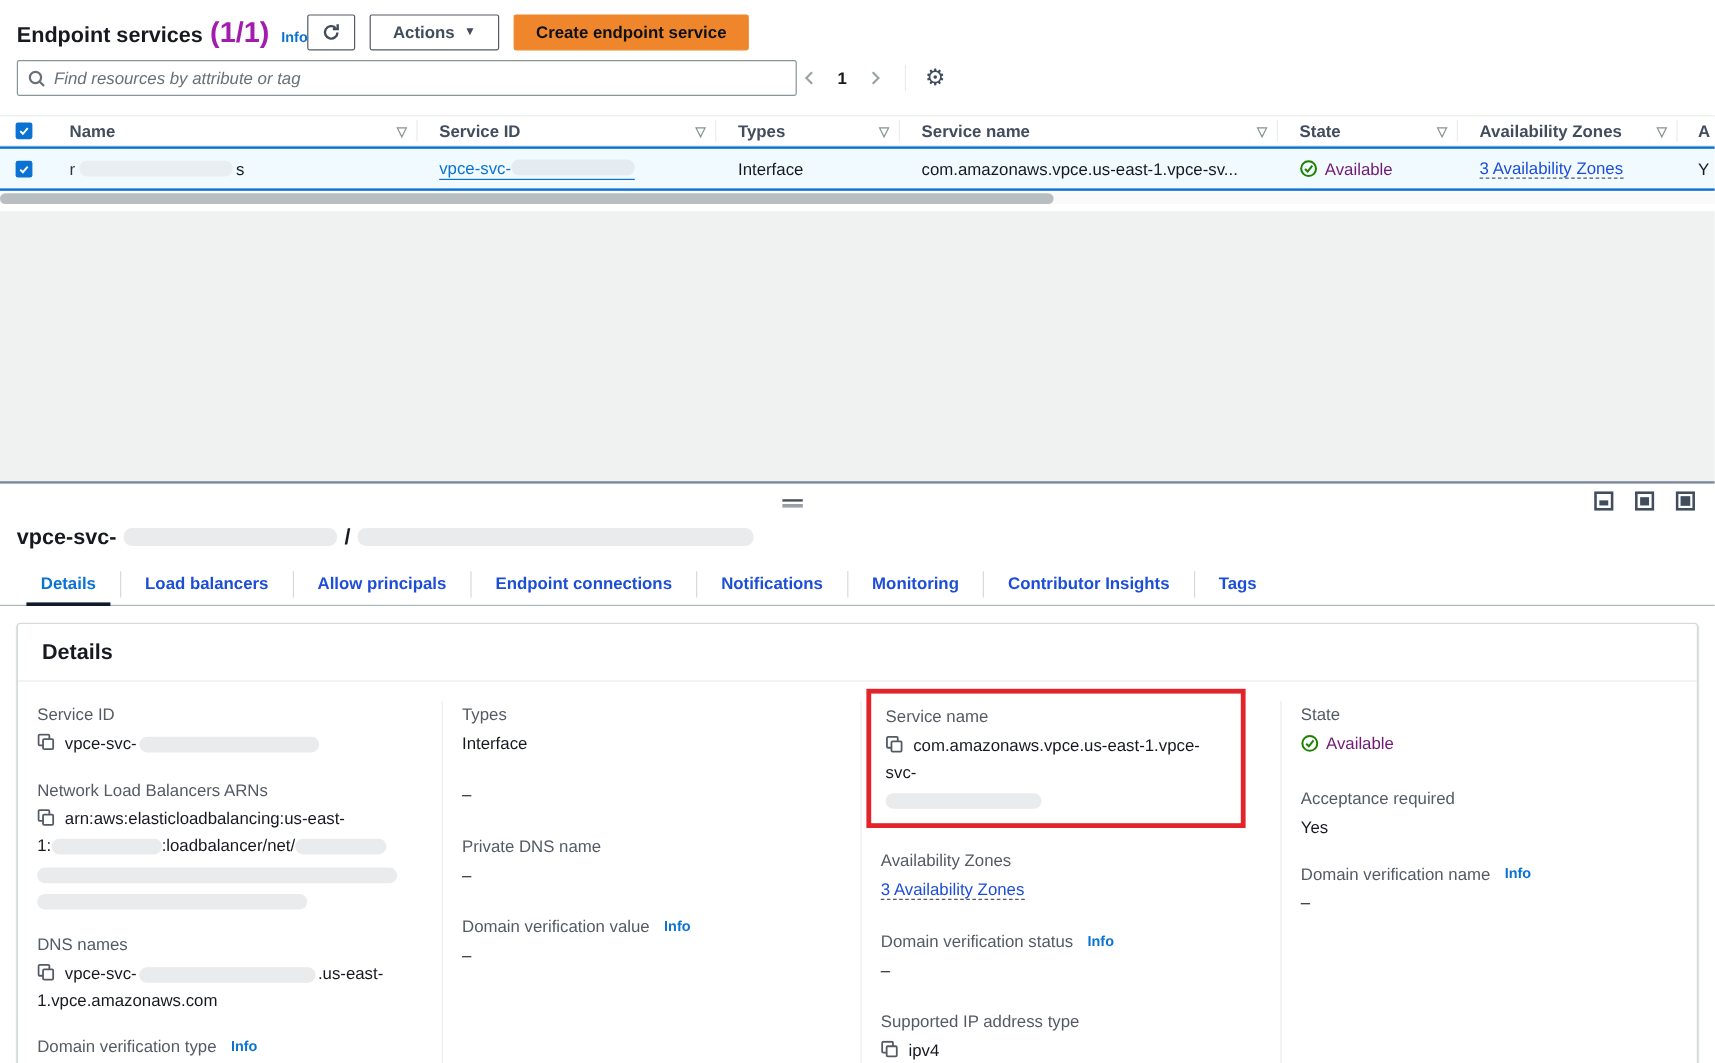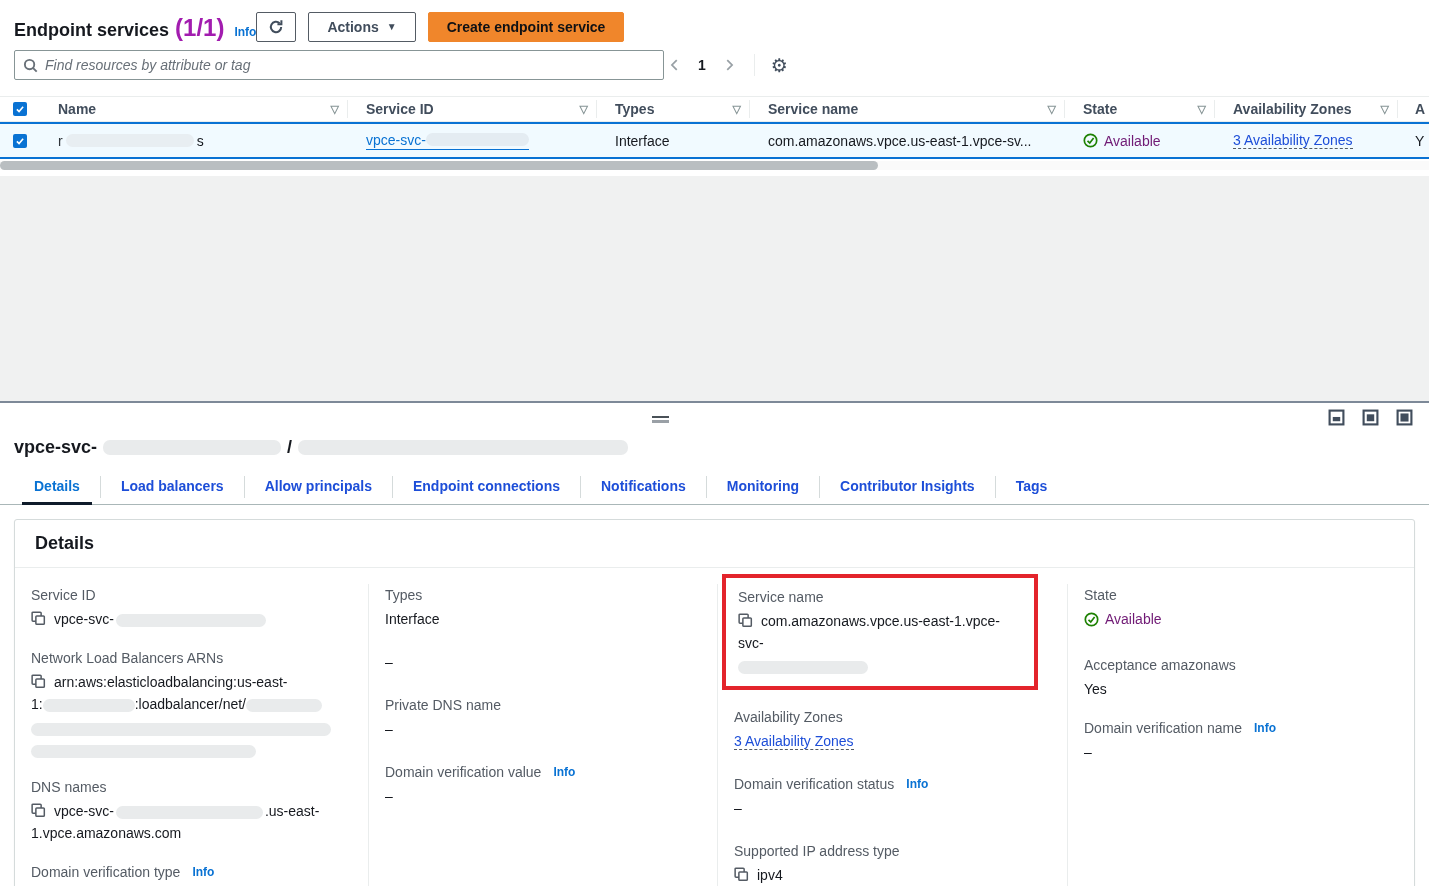--- a/index.html
+++ b/index.html
@@ -421,21 +421,21 @@
                 <svg width="15" height="15" viewBox="0 0 16 16">
                     <circle cx="8" cy="8" r="6.6" fill="none" stroke="#1d8102" stroke-width="1.8"></circle>
                     <polyline points="4.8,8.3 7.2,10.6 11.3,5.4" fill="none" stroke="#1d8102" stroke-width="1.8"></polyline>
                   </svg>
               </span>
               <span>Available</span>
             </span>
           </div>
         </div>
         <div class="field" style="margin-top:21px;">
-          <div class="label">Acceptance amazonaws</div>
+          <div class="label">Acceptance required</div>
           <div class="value">Yes</div>
         </div>
         <div class="field" style="margin-top:7px;">
           <div class="label">
             <span>Domain verification name</span>
             <a class="info-link">Info</a>
           </div>
           <div class="value">–</div>
         </div>
       </div>

